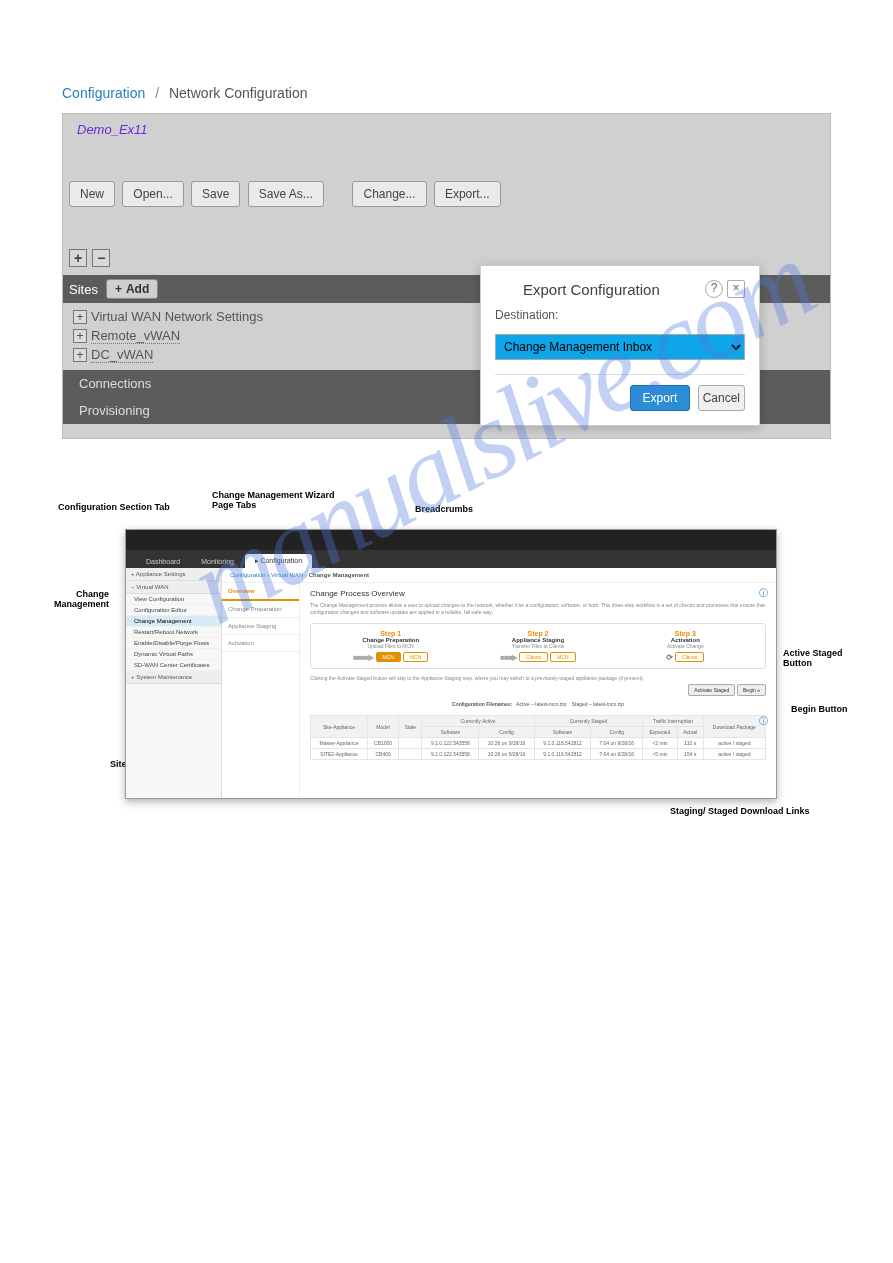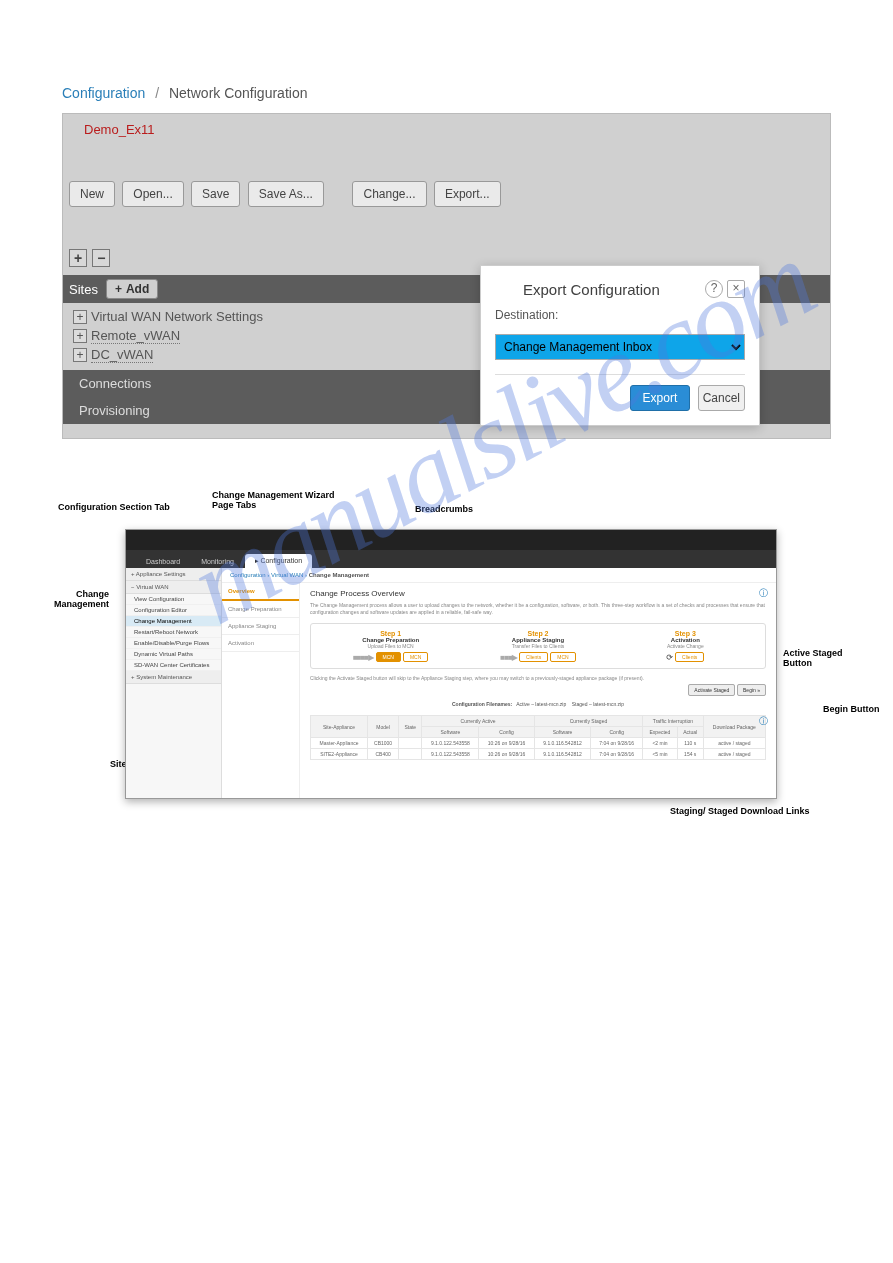--- a/index.html
+++ b/index.html
@@ -6,21 +6,21 @@
   body { font-family: Arial, sans-serif; font-size: 12px; background: #fff; color: #333; width: 893px; position: relative; }
 
   
   .top-container { position: relative; margin: 85px 62px 0 62px; }
   .breadcrumb { font-size: 14px; margin-bottom: 12px; }
   .breadcrumb .link { color: #2a7fb8; }
   .breadcrumb .sep { color: #888; margin: 0 6px; }
   .breadcrumb .cur { color: #555; }
 
   .editor-panel { background: #d0d0d0; border: 1px solid #bbb; position: relative; }
-  .editor-title { padding: 8px 10px 40px 21px; color: #b91c1c; font-size: 13px; }
+  .editor-title { padding: 8px 10px 40px 14px; color: #6d28d9; font-size: 13px; font-style: italic; }
   .toolbar { padding: 4px 6px 10px 6px; }
   .toolbar button { background: #eaeaea; border: 1px solid #999; border-radius: 3px; padding: 5px 10px; font-size: 12px; color: #444; margin-right: 4px; cursor: pointer; }
   .toolbar .gap { display: inline-block; width: 18px; }
   .exp-row { padding: 8px 6px; }
   .exp-btn { display: inline-block; width: 18px; height: 18px; border: 1px solid #777; text-align: center; line-height: 16px; background: #d8d8d8; margin-right: 2px; font-weight: bold; color: #444; cursor: pointer; font-size: 14px; }
   .sites-bar { background: #5c5c5c; color: #fff; padding: 4px 6px; font-size: 13px; display: flex; align-items: center; }
   .sites-bar .add-btn { background: #cfcfcf; color: #333; border: 1px solid #888; border-radius: 3px; padding: 2px 8px; margin-left: 8px; font-weight: bold; cursor: pointer; font-size: 12px; }
   .sites-bar .add-btn .plus { font-weight: bold; margin-right: 4px; }
   .tree { background: #d0d0d0; padding: 4px 6px 6px 6px; }
   .tree-item { color: #555; font-size: 13px; padding: 2px 4px; }
@@ -153,21 +153,21 @@
 
   <div class="callout" style="top:18px; left:8px;">Configuration Section Tab</div>
   <div class="callout" style="top:6px; left:162px; white-space:pre;">Change Management Wizard
 Page Tabs</div>
   <div class="callout" style="top:20px; left:365px;">Breadcrumbs</div>
   <div class="callout" style="top:105px; left:4px; white-space:pre; text-align:right;">Change
 Management</div>
   <div class="callout" style="top:205px; left:100px;">Page Area &nbsp;——▶</div>
   <div class="callout" style="top:164px; left:733px; white-space:pre;">Active Staged
 Button</div>
-  <div class="callout" style="top:220px; left:773px;">Begin Button</div>
+  <div class="callout" style="top:220px; left:741px;">Begin Button</div>
   <div class="callout" style="top:275px; left:60px;">Site-Appliance Table &nbsp;——▶</div>
   <div class="callout" style="top:322px; left:620px;">Staging/ Staged Download Links</div>
 
   <div class="app-shell">
     <div class="app-topbar"></div>
     <div class="app-tabbar">
       <div class="app-tab">Dashboard</div>
       <div class="app-tab">Monitoring</div>
       <div class="app-tab active">▸ <span>Configuration</span></div>
     </div>

